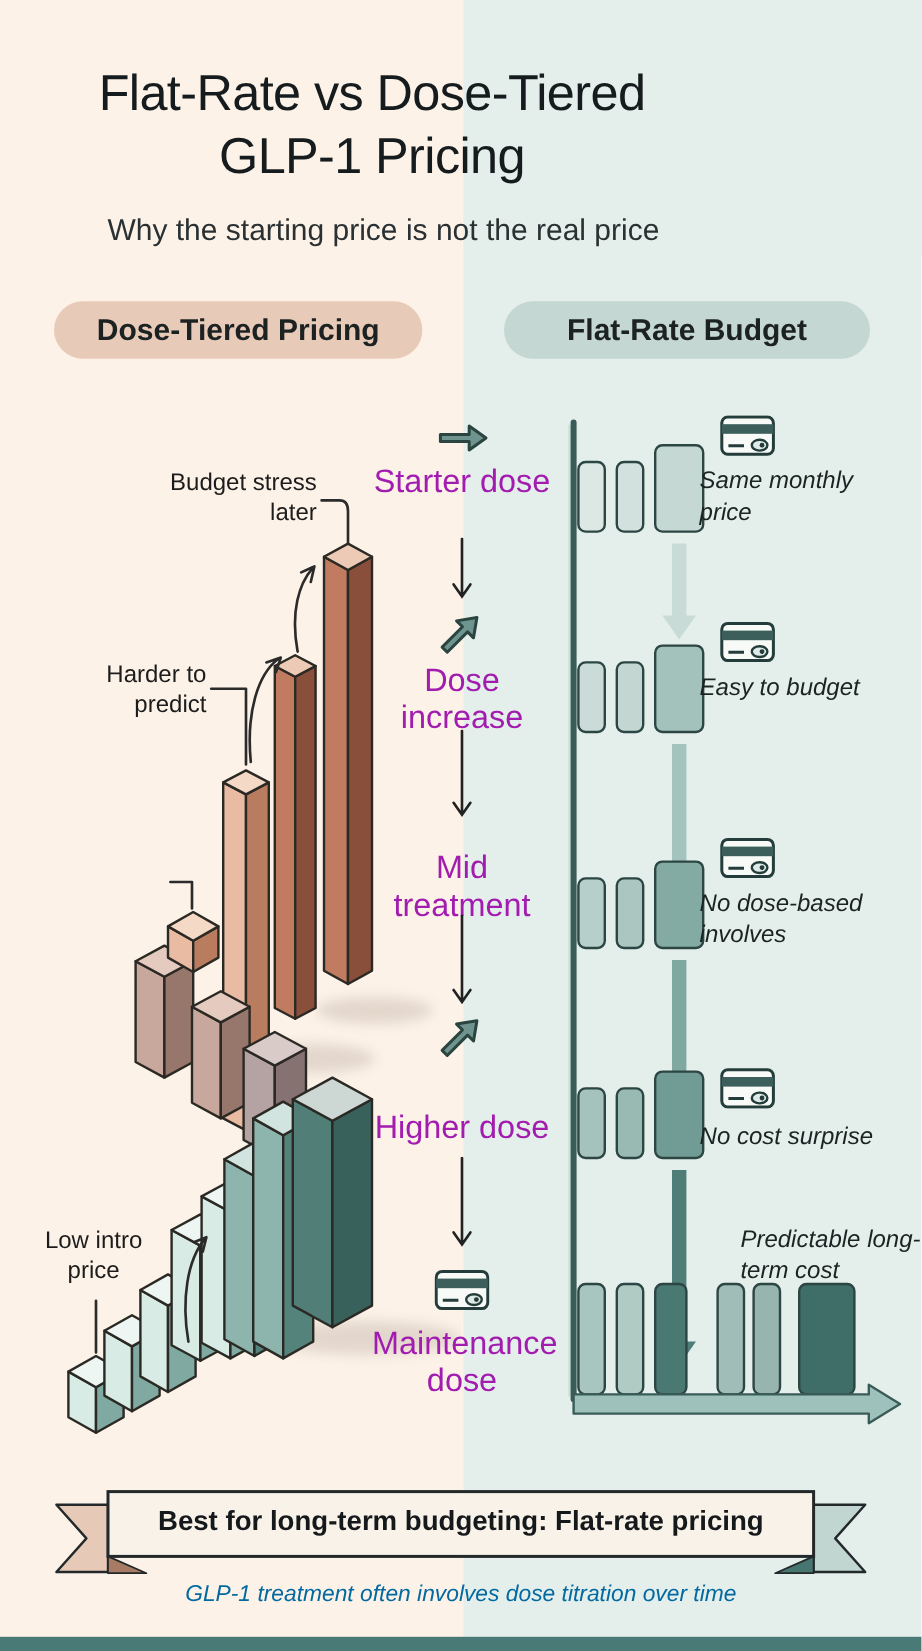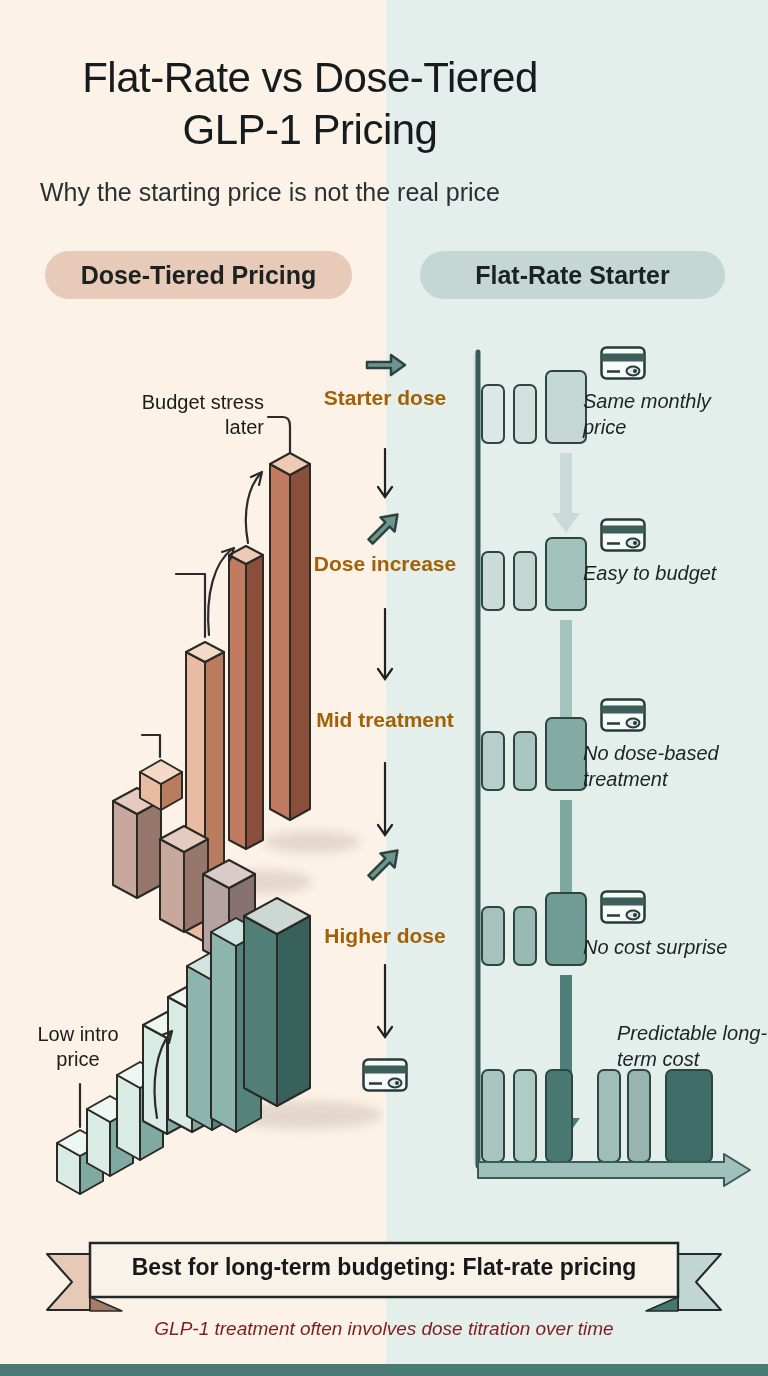--- a/index.html
+++ b/index.html
@@ -4,67 +4,67 @@
 <style>
   html,body{margin:0;padding:0;}
   body{width:768px;height:1376px;position:relative;overflow:hidden;
        font-family:"Liberation Sans","DejaVu Sans",sans-serif;color:#1b2021;}
   .abs{position:absolute;}
   #bg-left{left:0;top:0;width:386px;height:1376px;background:#fcf2e8;}
   #bg-right{left:386px;top:0;width:382px;height:1376px;background:#e4efeb;}
   #title-line1,#title-line2{left:0;width:620px;text-align:center;
        font-size:42px;font-weight:normal;color:#161c1e;letter-spacing:-0.5px;}
   #title-line1{top:54px;} #title-line2{top:106px;}
-  #subtitle{left:0;top:178px;width:639px;font-size:25px;color:#2b3133;padding-left:40px;}
+  #subtitle{left:0;top:178px;width:639px;text-align:center;font-size:25px;color:#2b3133;}
   .pill{height:48px;border-radius:25px;display:flex;align-items:center;justify-content:center;
         font-size:25px;font-weight:bold;color:#1c2122;}
   #pill-left{left:45px;top:251px;width:307px;background:#e8cab8;}
   #pill-right{left:420px;top:251px;width:305px;background:#c4d7d2;}
 
   
   #tier-chart{left:0;top:350px;width:384px;height:880px;}
   #tier-svg{position:absolute;left:0;top:0;}
   .annot{position:absolute;font-size:20px;line-height:1.25;color:#1c1c1c;font-weight:500;}
   #annot-budget{left:140px;top:40px;width:124px;text-align:right;}
   #annot-harder{left:48px;top:200px;width:124px;text-align:right;}
   #annot-price{left:26px;top:352px;width:116px;text-align:right;}
   #annot-low{left:22px;top:672px;width:112px;text-align:center;}
 
   
   #timeline{left:320px;top:340px;width:130px;height:930px;}
   .tl-label{position:absolute;left:-10px;width:150px;text-align:center;
-            font-size:21px;font-weight:bold;line-height:1.15;color:#a16207;}
+            font-size:27px;font-weight:normal;line-height:1.15;color:#a21caf;}
   .tl-icon{position:absolute;}
 
   
   #fr-chart{left:468px;top:338px;width:300px;height:860px;}
   #fr-svg{position:absolute;left:0;top:0;}
   .benefit{position:absolute;left:115px;width:162px;font-size:20px;line-height:1.3;color:#1b2423;font-style:italic;}
   .card-icon{position:absolute;}
 
   
   #banner-svg{left:40px;top:1240px;}
   #banner-text{left:90px;top:1254px;width:588px;text-align:center;
                font-size:23px;font-weight:bold;color:#15191b;}
   #footnote{left:0;top:1318px;width:768px;text-align:center;
-            font-style:italic;font-size:19px;color:#7f1d1d;}
+            font-style:italic;font-size:19px;color:#0369a1;}
   #bottom-accent{left:0;top:1364px;width:768px;height:12px;background:#4a7a75;}
 </style>
 </head>
 <body>
 
 <div class="abs" id="bg-left"></div>
 <div class="abs" id="bg-right"></div>
 
 <div class="abs" id="title-line1">Flat-Rate vs Dose-Tiered</div>
 <div class="abs" id="title-line2">GLP-1 Pricing</div>
 <div class="abs" id="subtitle">Why the starting price is not the real price</div>
 
 <div class="abs pill" id="pill-left">Dose-Tiered Pricing</div>
-<div class="abs pill" id="pill-right">Flat-Rate Starter</div>
+<div class="abs pill" id="pill-right">Flat-Rate Budget</div>
 
 <div class="abs" id="tier-chart">
   <svg id="tier-svg" width="384" height="880" viewBox="0 0 384 880">
     <defs>
         <filter id="soft" x="-50%" y="-50%" width="200%" height="200%">
           <feGaussianBlur stdDeviation="5"></feGaussianBlur>
         </filter>
       </defs>
     <g filter="url(#soft)">
       <ellipse cx="260" cy="532" rx="52" ry="12" fill="#d8ccc2" opacity="0.7"></ellipse>
@@ -152,20 +152,21 @@
       <path d="M268,67 H283 Q290,67 290,76 V103"></path>
       <path d="M176,224 H205 V287"></path>
       <path d="M142,385 H160 V407"></path>
       <path d="M80,734 V777"></path>
       <path d="M157,768 C151,733 156,700 171,682 M162,685 L172,681 L169,693"></path>
       <path d="M209,285 C205,243 215,212 232,199 M222,202 L234,198 L230,210"></path>
       <path d="M248,193 C242,160 249,136 261,123 M251,127 L262,122 L259,135"></path>
     </g>
   </svg>
   <div class="annot" id="annot-budget">Budget stress later</div>
+  <div class="annot" id="annot-harder">Harder to predict</div>
   <div class="annot" id="annot-low">Low intro price</div>
 </div>
 
 <div class="abs" id="timeline">
   <svg class="tl-icon" style="left:44px;top:12px;" width="44" height="26" viewBox="0 0 44 26">
     <path d="M3,10 H27 V3 L41,13 27,23 V16 H3 z" fill="#6f948f" stroke="#2a453f" stroke-width="2.5" stroke-linejoin="round"></path>
   </svg>
   <div class="tl-label" style="top:46px;">Starter dose</div>
   <svg class="tl-icon" style="left:56px;top:108px;" width="18" height="52" viewBox="0 0 18 52">
     <path d="M9,1 V47 M2,39 L9,49 L16,39" fill="none" stroke="#222" stroke-width="2.2" stroke-linecap="round"></path>
@@ -188,20 +189,21 @@
   <svg class="tl-icon" style="left:56px;top:624px;" width="18" height="76" viewBox="0 0 18 76">
     <path d="M9,1 V71 M2,63 L9,73 L16,63" fill="none" stroke="#222" stroke-width="2.2" stroke-linecap="round"></path>
   </svg>
   <svg class="tl-icon" style="left:42px;top:718px;" width="46" height="34" viewBox="0 0 46 34">
     <rect x="1.5" y="1.5" width="43" height="31" rx="5" fill="#f7faf7" stroke="#243d3a" stroke-width="2.5"></rect>
     <rect x="1.5" y="7.5" width="43" height="8" fill="#3c5f5b"></rect>
     <line x1="7" y1="25.5" x2="20" y2="25.5" stroke="#243d3a" stroke-width="2.5"></line>
     <ellipse cx="33" cy="25" rx="6.5" ry="4.5" fill="#dfeae6" stroke="#243d3a" stroke-width="2"></ellipse>
     <circle cx="35" cy="25" r="2" fill="#243d3a"></circle>
   </svg>
+  <div class="tl-label" style="top:764px;">Maintenance dose</div>
 </div>
 
 <div class="abs" id="fr-chart">
   <svg id="fr-svg" width="300" height="860" viewBox="0 0 300 860">
     <path d="M7,16 V826" stroke="#cfe0db" stroke-width="3" fill="none"></path>
     <path d="M10,14 V828" stroke="#3a5c58" stroke-width="5" stroke-linecap="round" fill="none"></path>
     <g id="fr-bars">
         <rect stroke="#2c4643" stroke-width="2" rx="6" x="14" y="47" width="22" height="58" fill="#dde8e5"></rect>
         <rect stroke="#2c4643" stroke-width="2" rx="6" x="46" y="47" width="22" height="58" fill="#d3e1de"></rect>
         <rect stroke="#2c4643" stroke-width="2" rx="6" x="78" y="33" width="40" height="72" fill="#c6d8d4"></rect>
@@ -243,21 +245,21 @@
     <circle cx="35" cy="25" r="2" fill="#243d3a"></circle>
   </svg>
   <div class="benefit" style="top:222px;">Easy to budget</div>
   <svg class="card-icon" style="left:132px;top:360px;" width="46" height="34" viewBox="0 0 46 34">
     <rect x="1.5" y="1.5" width="43" height="31" rx="5" fill="#f7faf7" stroke="#243d3a" stroke-width="2.5"></rect>
     <rect x="1.5" y="7.5" width="43" height="8" fill="#3c5f5b"></rect>
     <line x1="7" y1="25.5" x2="20" y2="25.5" stroke="#243d3a" stroke-width="2.5"></line>
     <ellipse cx="33" cy="25" rx="6.5" ry="4.5" fill="#dfeae6" stroke="#243d3a" stroke-width="2"></ellipse>
     <circle cx="35" cy="25" r="2" fill="#243d3a"></circle>
   </svg>
-  <div class="benefit" style="top:402px;">No dose-based treatment</div>
+  <div class="benefit" style="top:402px;">No dose-based involves</div>
   <svg class="card-icon" style="left:132px;top:552px;" width="46" height="34" viewBox="0 0 46 34">
     <rect x="1.5" y="1.5" width="43" height="31" rx="5" fill="#f7faf7" stroke="#243d3a" stroke-width="2.5"></rect>
     <rect x="1.5" y="7.5" width="43" height="8" fill="#3c5f5b"></rect>
     <line x1="7" y1="25.5" x2="20" y2="25.5" stroke="#243d3a" stroke-width="2.5"></line>
     <ellipse cx="33" cy="25" rx="6.5" ry="4.5" fill="#dfeae6" stroke="#243d3a" stroke-width="2"></ellipse>
     <circle cx="35" cy="25" r="2" fill="#243d3a"></circle>
   </svg>
   <div class="benefit" style="top:596px;">No cost surprise</div>
   <div class="benefit" style="top:682px;margin-left:34px;">Predictable long-term cost</div>
 </div>

